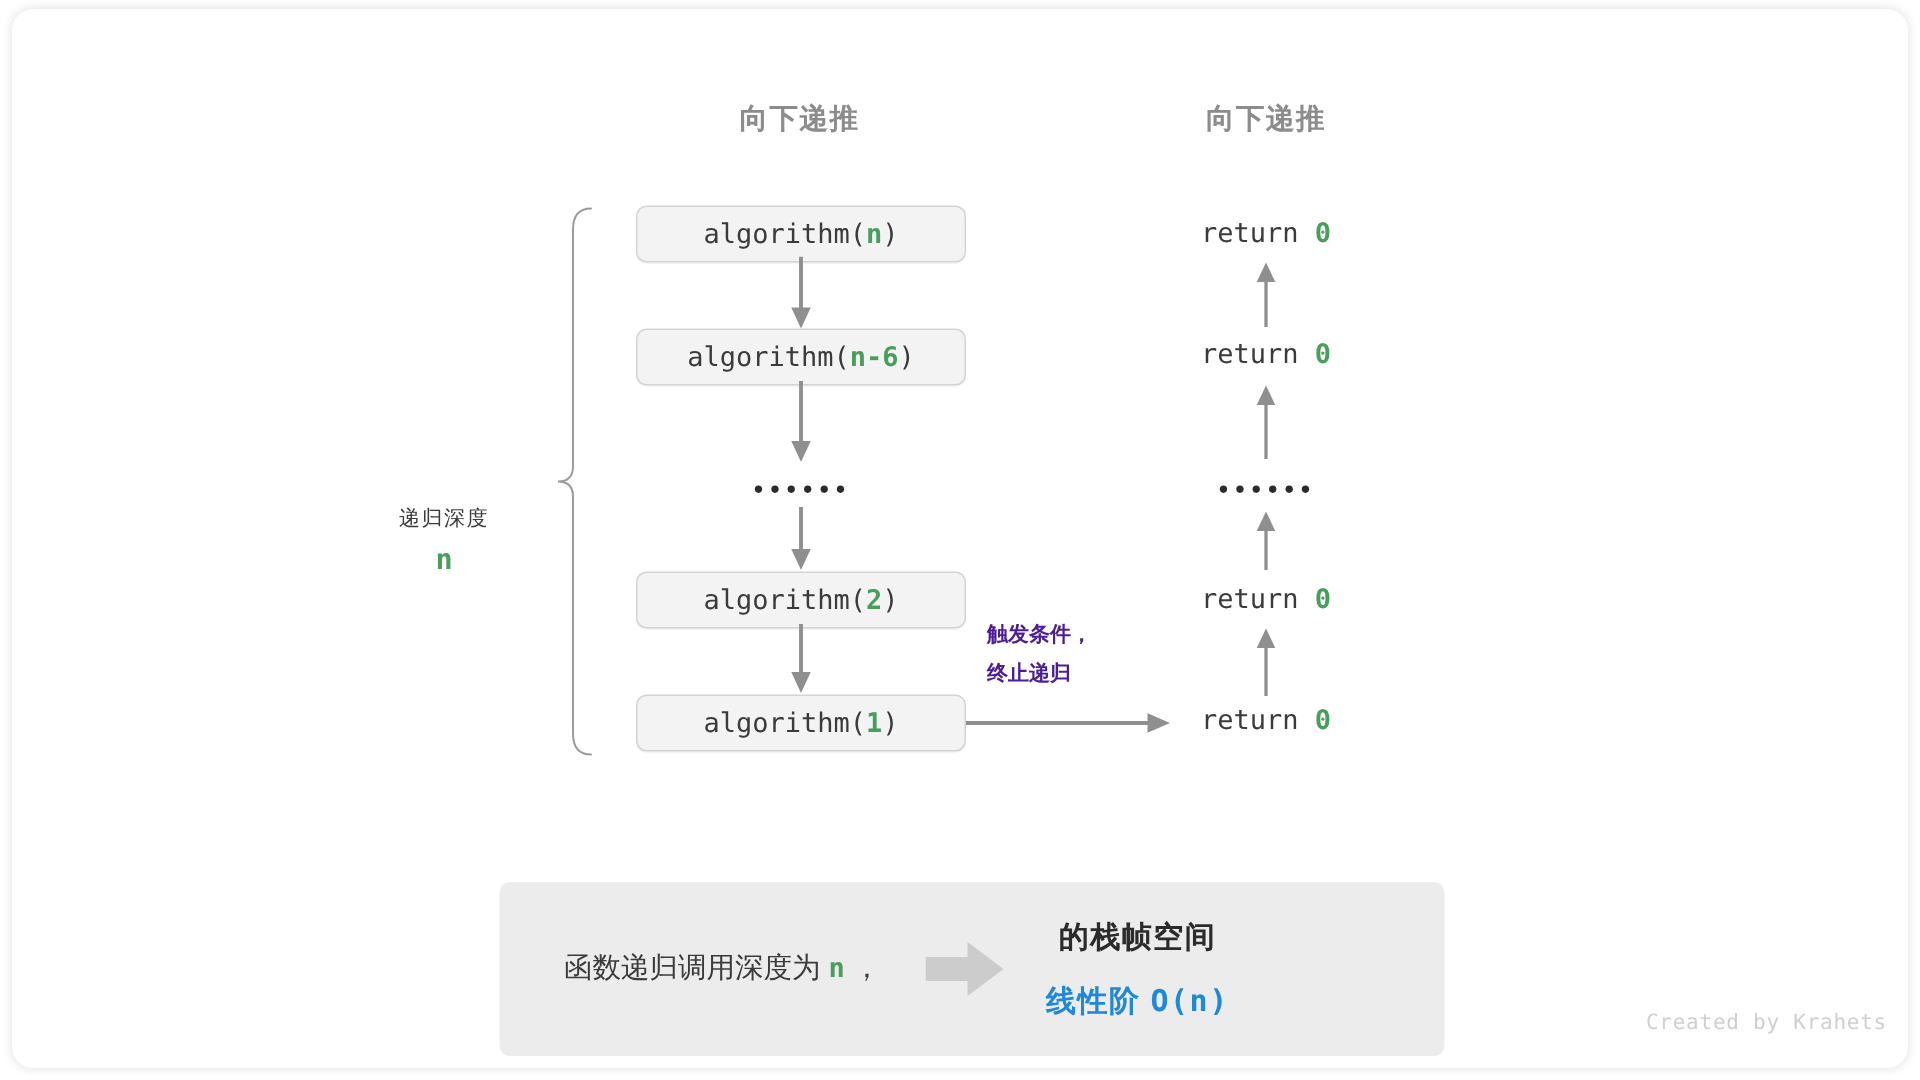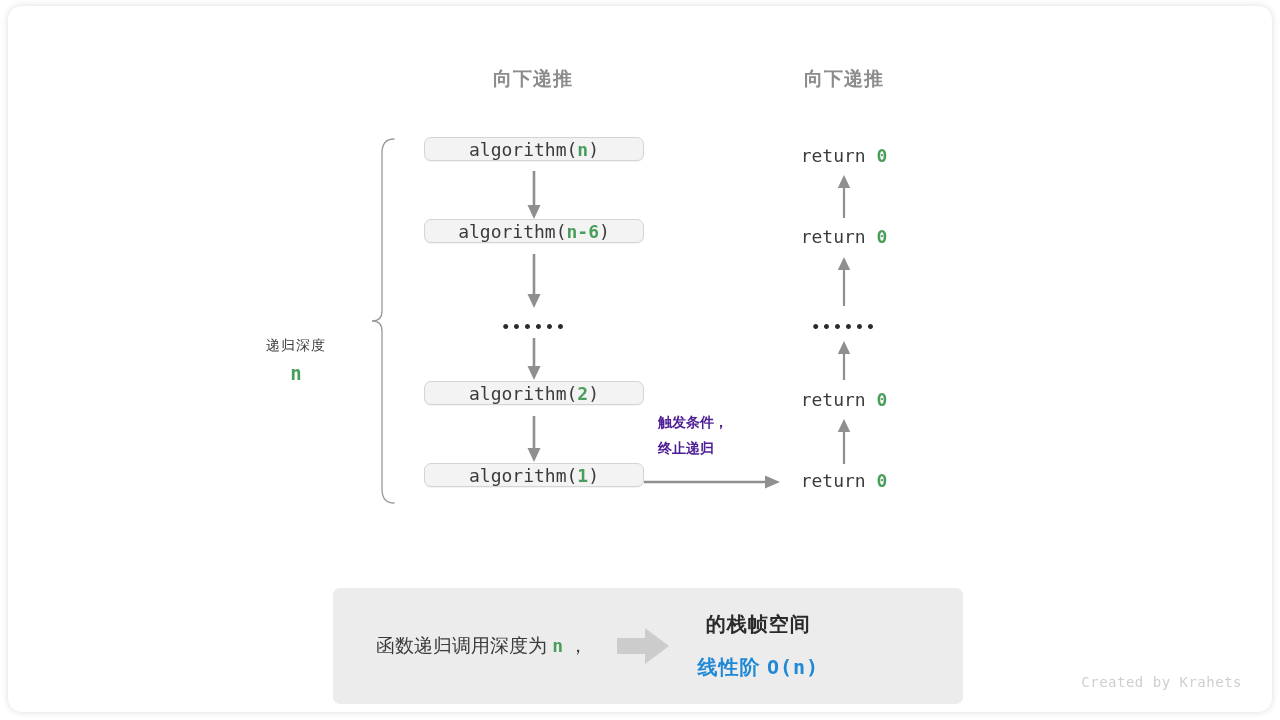--- a/index.html
+++ b/index.html
@@ -35,21 +35,21 @@
     color: #8c8c8c;
     letter-spacing: 1px;
     white-space: nowrap;
     text-align: center;
     transform: translateX(-50%);
   }
 
   
   .call-box {
     width: 220px;
-    height: 24px;
+    height: 38px;
     box-sizing: border-box;
     background: #f3f3f3;
     border: 1px solid #d4d4d4;
     border-radius: 7px;
     display: flex;
     align-items: center;
     justify-content: center;
     font-family: "DejaVu Sans Mono", "Liberation Mono", monospace;
     font-size: 18px;
     color: #3b3b3b;
@@ -171,21 +171,21 @@
     color: #2089d6;
     letter-spacing: 1px;
   }
   #summary-right .line2 .mono2 {
     font-family: "DejaVu Sans Mono", "Liberation Mono", monospace;
   }
 
   
   #footer {
     position: absolute;
-    right: 30px;
+    right: 14px;
     bottom: 22px;
     font-family: "DejaVu Sans Mono", "Liberation Mono", monospace;
     font-size: 14px;
     color: #cfcfcf;
     letter-spacing: 0.5px;
     white-space: nowrap;
   }
 
   svg { display: block; }
 </style>

